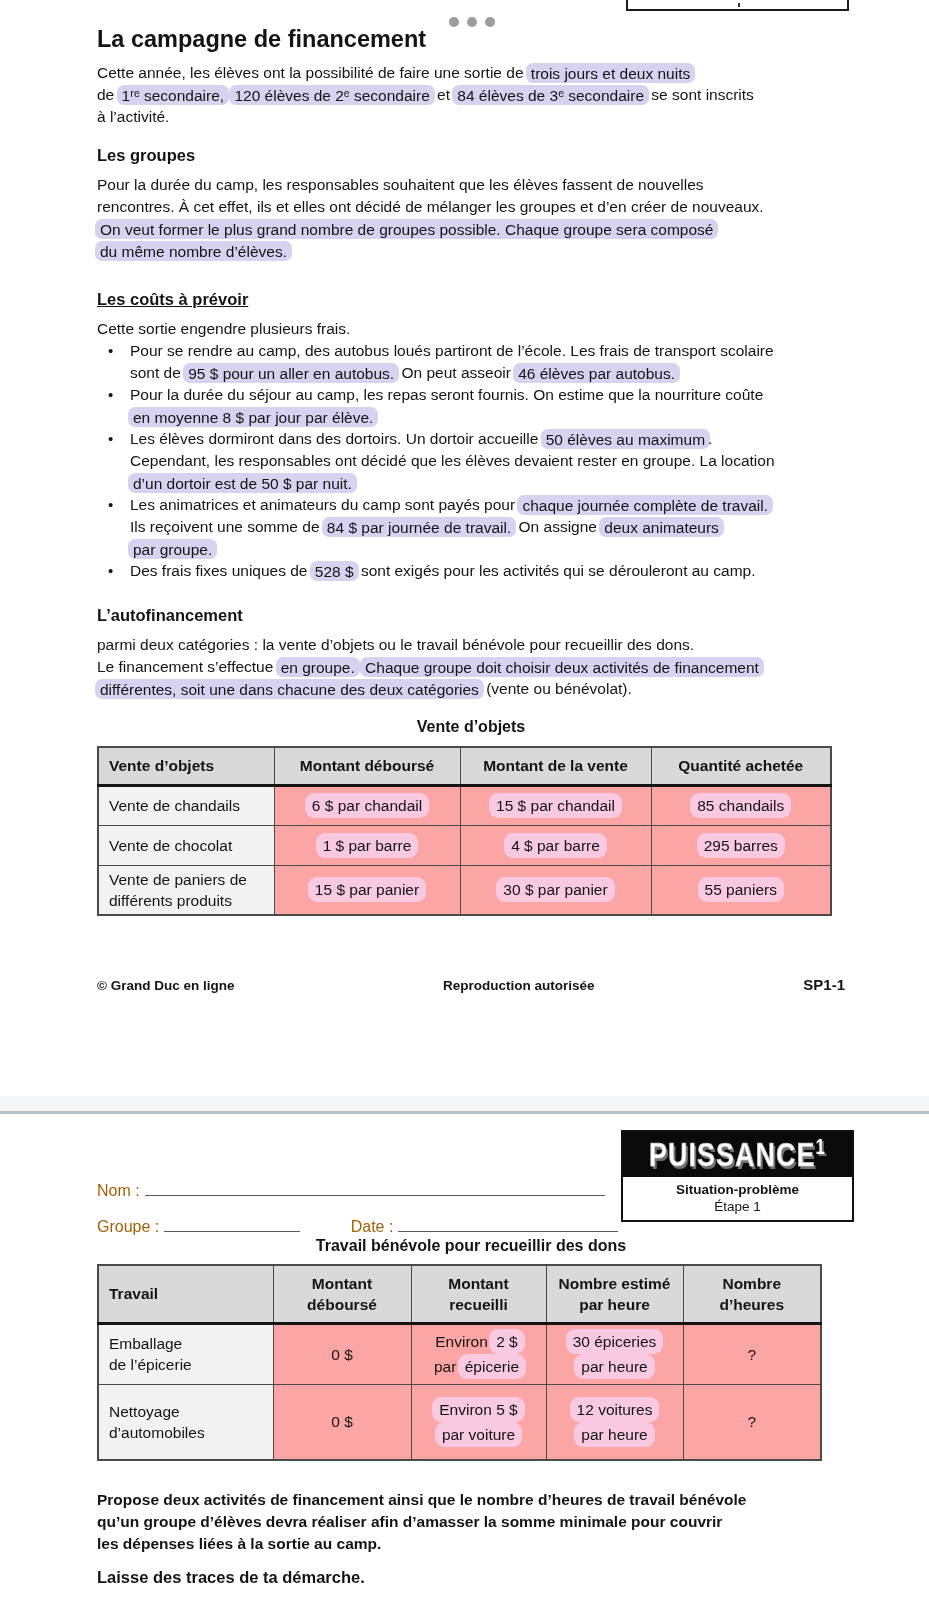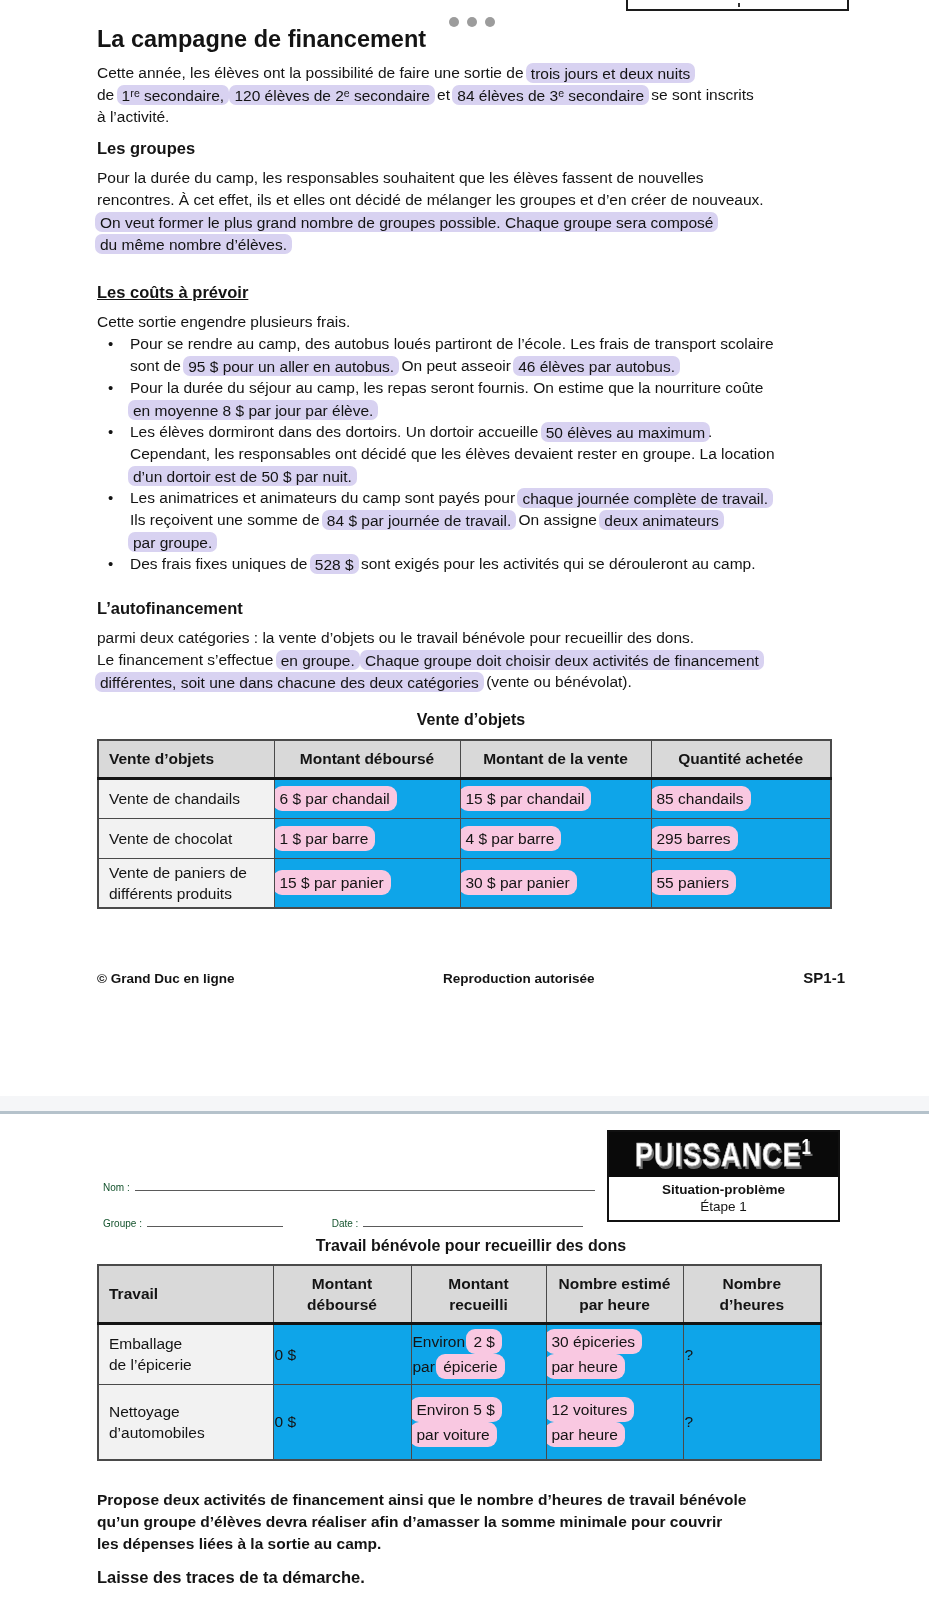--- a/index.html
+++ b/index.html
@@ -23,36 +23,36 @@
         border:2px solid #1c1c1c;border-top:none;}
   .frag .mark{position:absolute;left:50%;bottom:2px;width:2px;height:4px;background:#333;}
   .bullet{display:flex;}
   .bm{flex:0 0 33px;padding-left:11px;box-sizing:border-box;font-size:15px;line-height:22px;}
   .bt{flex:1;}
   
   .tbl-title{text-align:center;font-weight:bold;font-size:16px;line-height:20px;}
   table{border-collapse:collapse;border:2px solid #4a4a4a;table-layout:fixed;}
   th,td{border:1px solid #4a4a4a;font-size:15.5px;line-height:21px;overflow:hidden;}
   thead th{background:#d9d9d9;border-bottom:3px solid #141414;font-weight:bold;}
-  td{background:#0ea5e9;}
+  td{text-align:center;background:#fca5a5;}
   td.colA,th.colA{text-align:left;padding-left:10px;}
   td.colA{background:#f2f2f2;}
   
   .footer{display:flex;justify-content:space-between;align-items:baseline;
           font-weight:bold;font-size:13.5px;margin-top:60px;}
   .footer .right{font-size:15px;}
   .page-gap{height:15px;background:#f5f6f8;border-bottom:3px solid #b5c2cb;}
   
   .page2{position:relative;height:486px;overflow:hidden;background:#fff;}
   .p2head{position:relative;height:122px;}
-  .fieldrow{position:absolute;left:103px;font-size:10px;color:#14532d;white-space:nowrap;}
+  .fieldrow{position:absolute;left:97px;font-size:16px;color:#a16207;white-space:nowrap;}
   .frow1{top:68px;}
   .frow2{top:104px;}
   .fline{display:inline-block;border-bottom:1.5px solid #5a5a5a;height:4px;margin-left:5px;}
-  .logo{position:absolute;top:16px;right:89px;width:229px;border:2px solid #111;background:#fff;}
+  .logo{position:absolute;top:16px;right:75px;width:229px;border:2px solid #111;background:#fff;}
   .logo-black{background:#0a0a0a;height:45px;display:flex;align-items:center;justify-content:center;}
   .logo-word{color:#fff;font-weight:bold;font-size:27px;letter-spacing:1px;
              transform:scaleY(1.25);text-shadow:2px 2px 0 #6f6f6f;-webkit-text-stroke:0.6px #bbb;}
   .logo-word sup{font-size:17px;-webkit-text-stroke:0;}
   .logo-sub{text-align:center;padding:4px 0 5px;line-height:17px;}
   .logo-sub .l1{font-weight:bold;font-size:13.5px;}
   .logo-sub .l2{font-size:13.5px;}
   .task{font-weight:bold;}
   .trace{font-weight:bold;font-size:16.5px;margin-top:13px;}
   .cell2line div{line-height:21px;}
@@ -73,21 +73,21 @@
     <span class="dot"></span>
   </div>
 
   <div class="pad">
     <div style="margin-top:9px;">
       <div class="line"><span>Cette année, les élèves ont la possibilité de faire une sortie de </span><span class="hl">trois jours et deux nuits</span></div>
       <div class="line"><span>de </span><span class="hl">1ʳᵉ secondaire,</span><span> </span><span class="hl">120 élèves de 2ᵉ secondaire</span><span> et </span><span class="hl">84 élèves de 3ᵉ secondaire</span><span> se sont inscrits</span></div>
       <div class="line"><span>à l’activité.</span></div>
     </div>
 
-    <h2 style="margin-top:11px;">Les groupes</h2>
+    <h2 style="margin-top:18px;">Les groupes</h2>
     <div style="margin-top:9px;">
       <div class="line"><span>Pour la durée du camp, les responsables souhaitent que les élèves fassent de nouvelles</span></div>
       <div class="line"><span>rencontres. À cet effet, ils et elles ont décidé de mélanger les groupes et d’en créer de nouveaux.</span></div>
       <div class="line"><span class="hl">On veut former le plus grand nombre de groupes possible. Chaque groupe sera composé</span></div>
       <div class="line"><span class="hl">du même nombre d’élèves.</span></div>
     </div>
 
     <h2 style="margin-top:28px;text-decoration:underline;">Les coûts à prévoir</h2>
     <div class="line" style="margin-top:9px;"><span>Cette sortie engendre plusieurs frais.</span></div>
 

